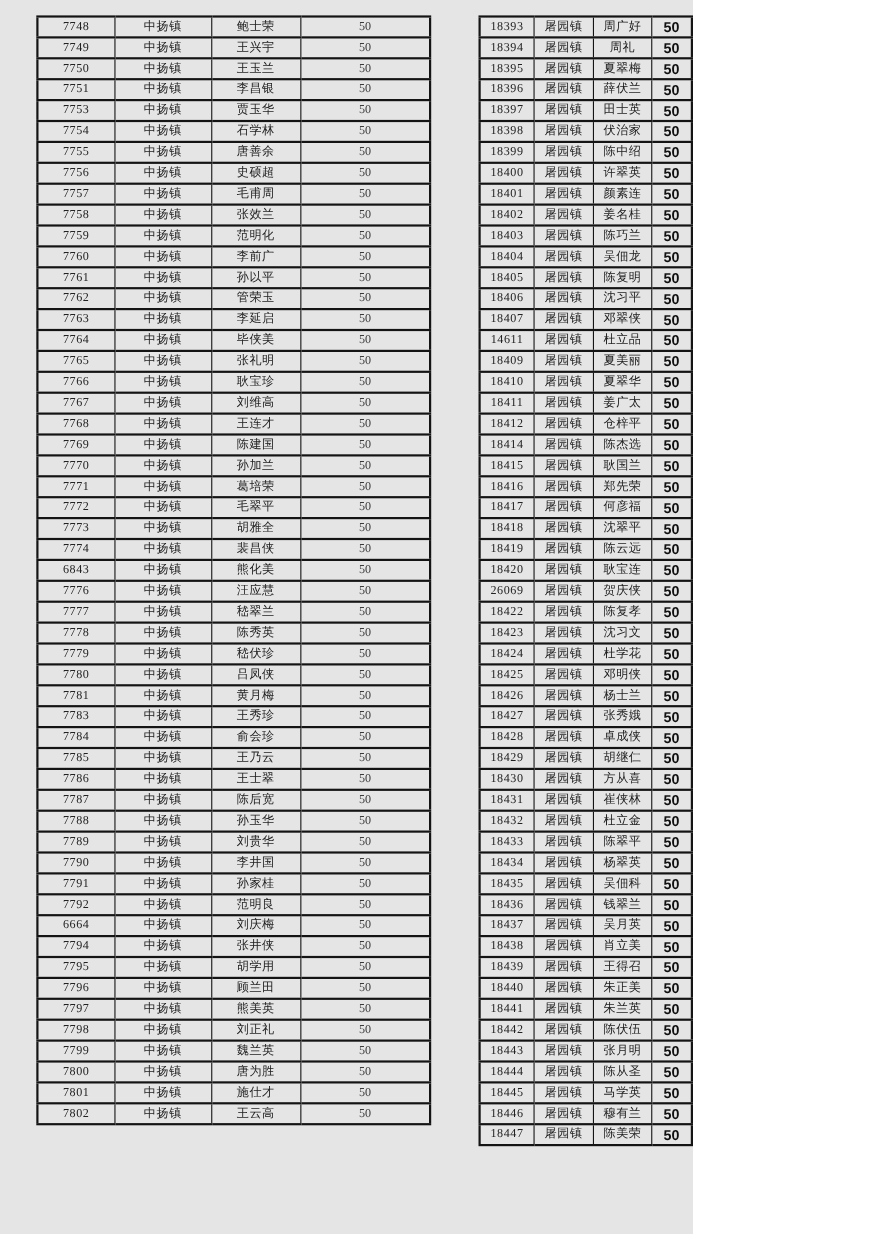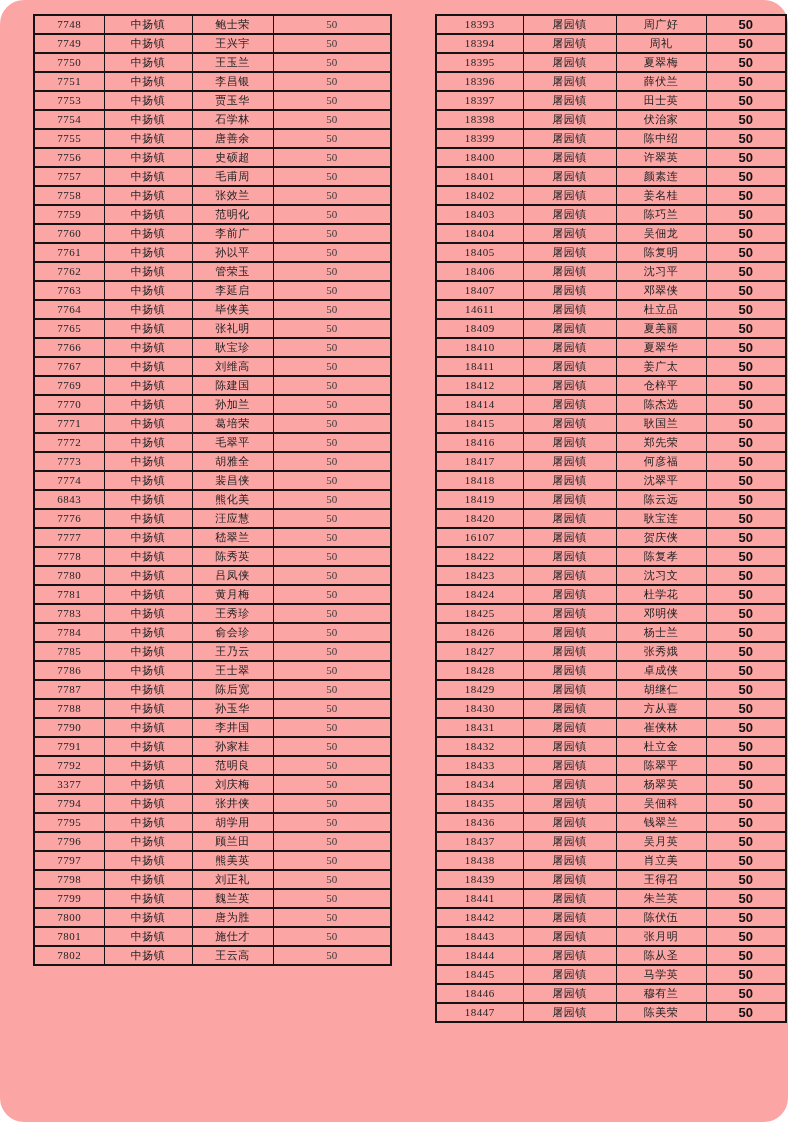--- a/index.html
+++ b/index.html
@@ -6,24 +6,23 @@
   html, body {
     width: 793px;
     height: 1122px;
     background: #ffffff;
     font-family: "Liberation Serif", "DejaVu Serif", serif;
     color: #1a1a1a;
     overflow: hidden;
   }
   .page {
     position: relative;
-    width: 788px;
+    width: 630px;
     height: 1122px;
-    background: #fca5a5;
-    border-radius: 24px;
+    background: #e5e5e5;
   }
   table.roster {
     position: absolute;
     top: 14px;
     border-collapse: collapse;
     table-layout: fixed;
   }
   table.roster td {
     border-left: 1px solid #141414;
     border-right: 1px solid #141414;
@@ -185,20 +184,26 @@
           <td class="name-cell">耿宝珍</td>
           <td class="value-cell">50</td>
         </tr>
         <tr>
           <td class="id-cell">7767</td>
           <td class="town-cell">中扬镇</td>
           <td class="name-cell">刘维高</td>
           <td class="value-cell">50</td>
         </tr>
         <tr>
+          <td class="id-cell">7768</td>
+          <td class="town-cell">中扬镇</td>
+          <td class="name-cell">王连才</td>
+          <td class="value-cell">50</td>
+        </tr>
+        <tr>
           <td class="id-cell">7769</td>
           <td class="town-cell">中扬镇</td>
           <td class="name-cell">陈建国</td>
           <td class="value-cell">50</td>
         </tr>
         <tr>
           <td class="id-cell">7770</td>
           <td class="town-cell">中扬镇</td>
           <td class="name-cell">孙加兰</td>
           <td class="value-cell">50</td>
@@ -245,20 +250,26 @@
           <td class="name-cell">嵇翠兰</td>
           <td class="value-cell">50</td>
         </tr>
         <tr>
           <td class="id-cell">7778</td>
           <td class="town-cell">中扬镇</td>
           <td class="name-cell">陈秀英</td>
           <td class="value-cell">50</td>
         </tr>
         <tr>
+          <td class="id-cell">7779</td>
+          <td class="town-cell">中扬镇</td>
+          <td class="name-cell">嵇伏珍</td>
+          <td class="value-cell">50</td>
+        </tr>
+        <tr>
           <td class="id-cell">7780</td>
           <td class="town-cell">中扬镇</td>
           <td class="name-cell">吕凤侠</td>
           <td class="value-cell">50</td>
         </tr>
         <tr>
           <td class="id-cell">7781</td>
           <td class="town-cell">中扬镇</td>
           <td class="name-cell">黄月梅</td>
           <td class="value-cell">50</td>
@@ -293,39 +304,45 @@
           <td class="name-cell">陈后宽</td>
           <td class="value-cell">50</td>
         </tr>
         <tr>
           <td class="id-cell">7788</td>
           <td class="town-cell">中扬镇</td>
           <td class="name-cell">孙玉华</td>
           <td class="value-cell">50</td>
         </tr>
         <tr>
+          <td class="id-cell">7789</td>
+          <td class="town-cell">中扬镇</td>
+          <td class="name-cell">刘贵华</td>
+          <td class="value-cell">50</td>
+        </tr>
+        <tr>
           <td class="id-cell">7790</td>
           <td class="town-cell">中扬镇</td>
           <td class="name-cell">李井国</td>
           <td class="value-cell">50</td>
         </tr>
         <tr>
           <td class="id-cell">7791</td>
           <td class="town-cell">中扬镇</td>
           <td class="name-cell">孙家桂</td>
           <td class="value-cell">50</td>
         </tr>
         <tr>
           <td class="id-cell">7792</td>
           <td class="town-cell">中扬镇</td>
           <td class="name-cell">范明良</td>
           <td class="value-cell">50</td>
         </tr>
         <tr>
-          <td class="id-cell">3377</td>
+          <td class="id-cell">6664</td>
           <td class="town-cell">中扬镇</td>
           <td class="name-cell">刘庆梅</td>
           <td class="value-cell">50</td>
         </tr>
         <tr>
           <td class="id-cell">7794</td>
           <td class="town-cell">中扬镇</td>
           <td class="name-cell">张井侠</td>
           <td class="value-cell">50</td>
         </tr>
@@ -544,21 +561,21 @@
           <td class="name-cell">陈云远</td>
           <td class="value-cell">50</td>
         </tr>
         <tr>
           <td class="id-cell">18420</td>
           <td class="town-cell">屠园镇</td>
           <td class="name-cell">耿宝连</td>
           <td class="value-cell">50</td>
         </tr>
         <tr>
-          <td class="id-cell">16107</td>
+          <td class="id-cell">26069</td>
           <td class="town-cell">屠园镇</td>
           <td class="name-cell">贺庆侠</td>
           <td class="value-cell">50</td>
         </tr>
         <tr>
           <td class="id-cell">18422</td>
           <td class="town-cell">屠园镇</td>
           <td class="name-cell">陈复孝</td>
           <td class="value-cell">50</td>
         </tr>
@@ -655,20 +672,26 @@
         <tr>
           <td class="id-cell">18438</td>
           <td class="town-cell">屠园镇</td>
           <td class="name-cell">肖立美</td>
           <td class="value-cell">50</td>
         </tr>
         <tr>
           <td class="id-cell">18439</td>
           <td class="town-cell">屠园镇</td>
           <td class="name-cell">王得召</td>
+          <td class="value-cell">50</td>
+        </tr>
+        <tr>
+          <td class="id-cell">18440</td>
+          <td class="town-cell">屠园镇</td>
+          <td class="name-cell">朱正美</td>
           <td class="value-cell">50</td>
         </tr>
         <tr>
           <td class="id-cell">18441</td>
           <td class="town-cell">屠园镇</td>
           <td class="name-cell">朱兰英</td>
           <td class="value-cell">50</td>
         </tr>
         <tr>
           <td class="id-cell">18442</td>

